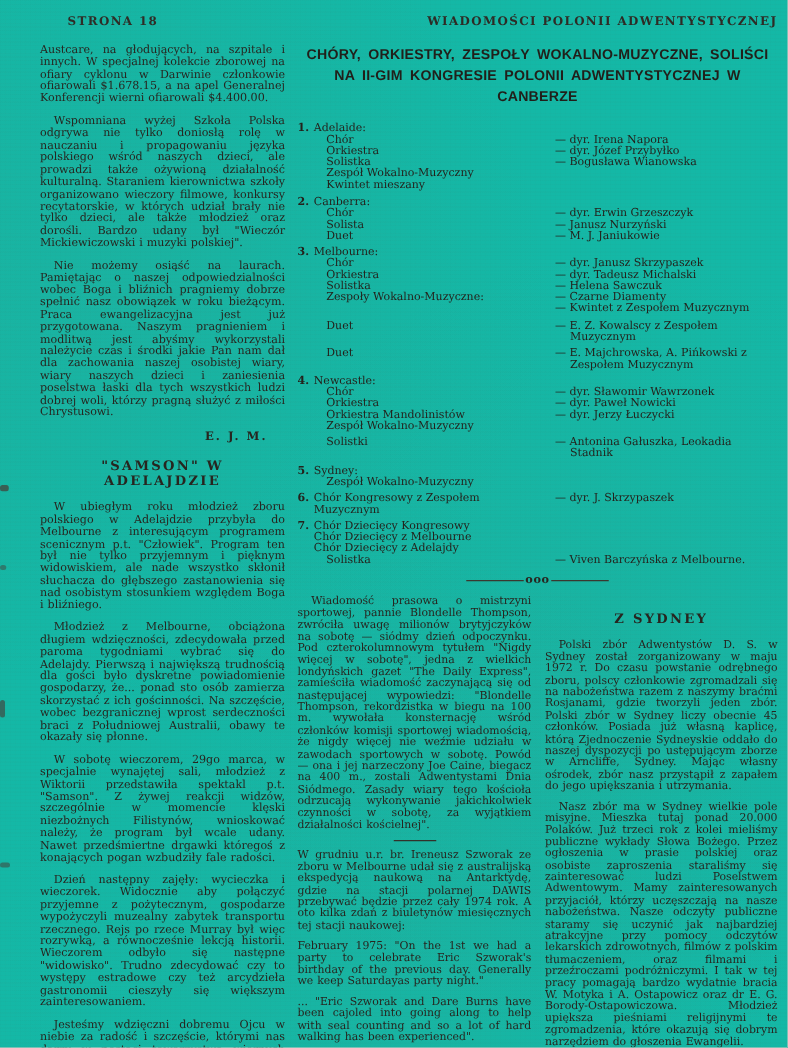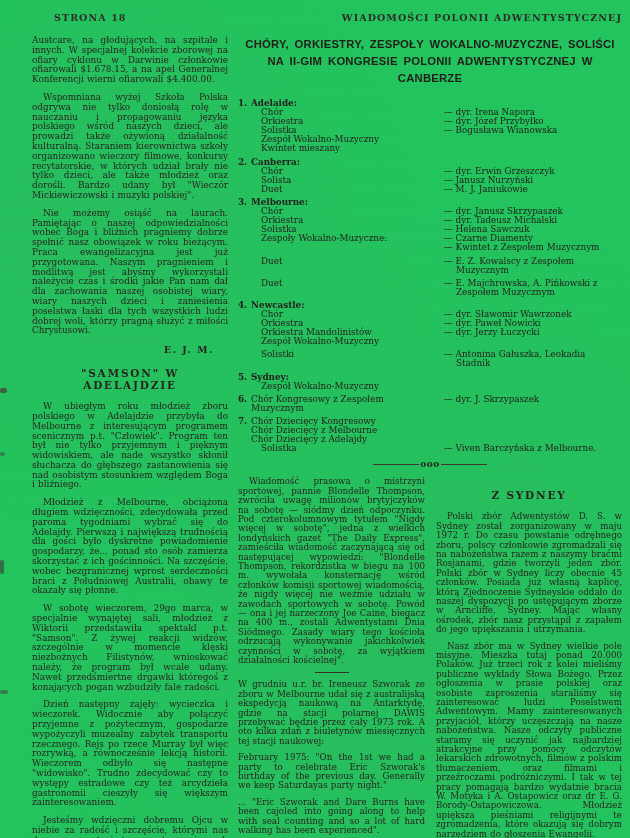--- a/index.html
+++ b/index.html
@@ -1,18 +1,18 @@
 <!DOCTYPE html>
 <html><head>
 <meta charset="utf-8">
 <style>
   html,body{margin:0;padding:0;background:#c9c7c2;}
   .page{
     position:relative;width:630px;height:838px;overflow:hidden;box-sizing:border-box;
-    background:#22c55e;color:#27251f;
+    background:#14b8a6;color:#27251f;
     padding:12px 8px 0 32px;
     font-family:"DejaVu Serif", serif;
   }
   .page::before{
     content:"";position:absolute;inset:0;pointer-events:none;
     background:
       radial-gradient(circle at 18% 28%, rgba(110,105,92,.07), transparent 42%),
       radial-gradient(circle at 78% 62%, rgba(110,105,92,.06), transparent 46%),
       radial-gradient(circle at 50% 90%, rgba(110,105,92,.05), transparent 40%),
       repeating-linear-gradient(0deg, rgba(85,80,70,.025) 0 1px, transparent 1px 3px),
@@ -31,21 +31,21 @@
   .sec-heading{font-size:10.5px;font-weight:bold;text-align:center;letter-spacing:1.8px;margin:12px 0 11px;}
   .program-heading{margin:0 0 12px;text-align:center;font-family:"Liberation Sans", sans-serif;
     font-weight:bold;font-size:11.3px;line-height:17px;letter-spacing:.2px;word-spacing:2.5px;color:#211f1a;}
   .program-heading span{display:block;}
   .program-list{font-size:8.8px;line-height:9.1px;color:#24221c;}
   .prow{display:flex;align-items:flex-start;}
   .prow.gap{margin-top:4px;}
   .pnum{flex:none;width:13px;font-weight:bold;}
   .plabel{flex:none;width:181px;box-sizing:border-box;}
   .prow.ind .plabel{padding-left:10px;}
-  .prow.city .plabel{font-weight:bold;}
+  .prow.city .plabel{font-weight:normal;}
   .pvalue{flex:1;min-width:0;padding-left:12px;text-indent:-12px;margin-left:12px;}
   .ooo-sep{display:flex;align-items:center;justify-content:center;margin:7px 0 9px;}
   .ooo-sep .rule{width:46px;border-top:1.2px solid #3a382f;}
   .ooo-sep .ooo-label{font-size:9px;font-weight:bold;letter-spacing:.5px;line-height:8px;padding:0 1px;}
   .two-cols{display:flex;gap:11px;}
   .col-mid{width:187px;flex:none;}
   .col-right{flex:1;min-width:0;}
   .dash-sep{width:34px;border-top:1.3px solid #33312a;margin:3px auto 7px;}
   .smudge{position:absolute;background:#44413a;border-radius:2px;opacity:.75;}
   .s1{left:0;top:388px;width:7px;height:5px;}
@@ -257,21 +257,21 @@
         <span class="rule"></span>
       </div>
 
       <div class="two-cols">
         <div class="col-mid">
           <div id="mid-paras-1">
               <p class="para">Wiadomość prasowa o mistrzyni sportowej, pannie Blondelle Thompson, zwróciła uwagę milionów brytyjczyków na sobotę — siódmy dzień odpoczynku. Pod czterokolumnowym tytułem "Nigdy więcej w sobotę", jedna z wielkich londyńskich gazet "The Daily Express", zamieściła wiadomość zaczynającą się od następującej wypowiedzi: "Blondelle Thompson, rekordzistka w biegu na 100 m. wywołała konsternację wśród członków komisji sportowej wiadomością, że nigdy więcej nie weźmie udziału w zawodach sportowych w sobotę. Powód — ona i jej narzeczony Joe Caine, biegacz na 400 m., zostali Adwentystami Dnia Siódmego. Zasady wiary tego kościoła odrzucają wykonywanie jakichkolwiek czynności w sobotę, za wyjątkiem działalności kościelnej".</p>
             </div>
           <div class="dash-sep"></div>
           <div id="mid-paras-2">
-              <p class="para noindent">W grudniu u.r. br. Ireneusz Szworak ze zboru w Melbourne udał się z australijską ekspedycją naukową na Antarktydę, gdzie na stacji polarnej DAWIS przebywać będzie przez cały 1973 rok. A oto kilka zdań z biuletynów miesięcznych tej stacji naukowej:</p>
+              <p class="para noindent">W grudniu u.r. br. Ireneusz Szworak ze zboru w Melbourne udał się z australijską ekspedycją naukową na Antarktydę, gdzie na stacji polarnej DAWIS przebywać będzie przez cały 1974 rok. A oto kilka zdań z biuletynów miesięcznych tej stacji naukowej:</p>
               <p class="para noindent">February 1975: "On the 1st we had a party to celebrate Eric Szworak's birthday of the previous day. Generally we keep Saturdayas party night."</p>
               <p class="para noindent">... "Eric Szworak and Dare Burns have been cajoled into going along to help with seal counting and so a lot of hard walking has been experienced".</p>
             </div>
         </div>
         <div class="col-right">
           <h3 class="sec-heading">Z SYDNEY</h3>
           <div id="right-paras">
               <p class="para">Polski zbór Adwentystów D. S. w Sydney został zorganizowany w maju 1972 r. Do czasu powstanie odrębnego zboru, polscy członkowie zgromadzali się na nabożeństwa razem z naszymy braćmi Rosjanami, gdzie tworzyli jeden zbór. Polski zbór w Sydney liczy obecnie 45 członków. Posiada już własną kaplicę, którą Zjednoczenie Sydneyskie oddało do naszej dyspozycji po ustępującym zborze w Arncliffe, Sydney. Mając własny ośrodek, zbór nasz przystąpił z zapałem do jego upiększania i utrzymania.</p>
               <p class="para">Nasz zbór ma w Sydney wielkie pole misyjne. Mieszka tutaj ponad 20.000 Polaków. Już trzeci rok z kolei mieliśmy publiczne wykłady Słowa Bożego. Przez ogłoszenia w prasie polskiej oraz osobiste zaproszenia staraliśmy się zainteresować ludzi Poselstwem Adwentowym. Mamy zainteresowanych przyjaciół, którzy uczęszczają na nasze nabożeństwa. Nasze odczyty publiczne staramy się uczynić jak najbardziej atrakcyjne przy pomocy odczytów lekarskich zdrowotnych, filmów z polskim tłumaczeniem, oraz filmami i przeźroczami podróżniczymi. I tak w tej pracy pomagają bardzo wydatnie bracia W. Motyka i A. Ostapowicz oraz dr E. G. Borody-Ostapowiczowa. Młodzież upiększa pieśniami religijnymi te zgromadzenia, które okazują się dobrym narzędziem do głoszenia Ewangelii.</p>
             </div>

